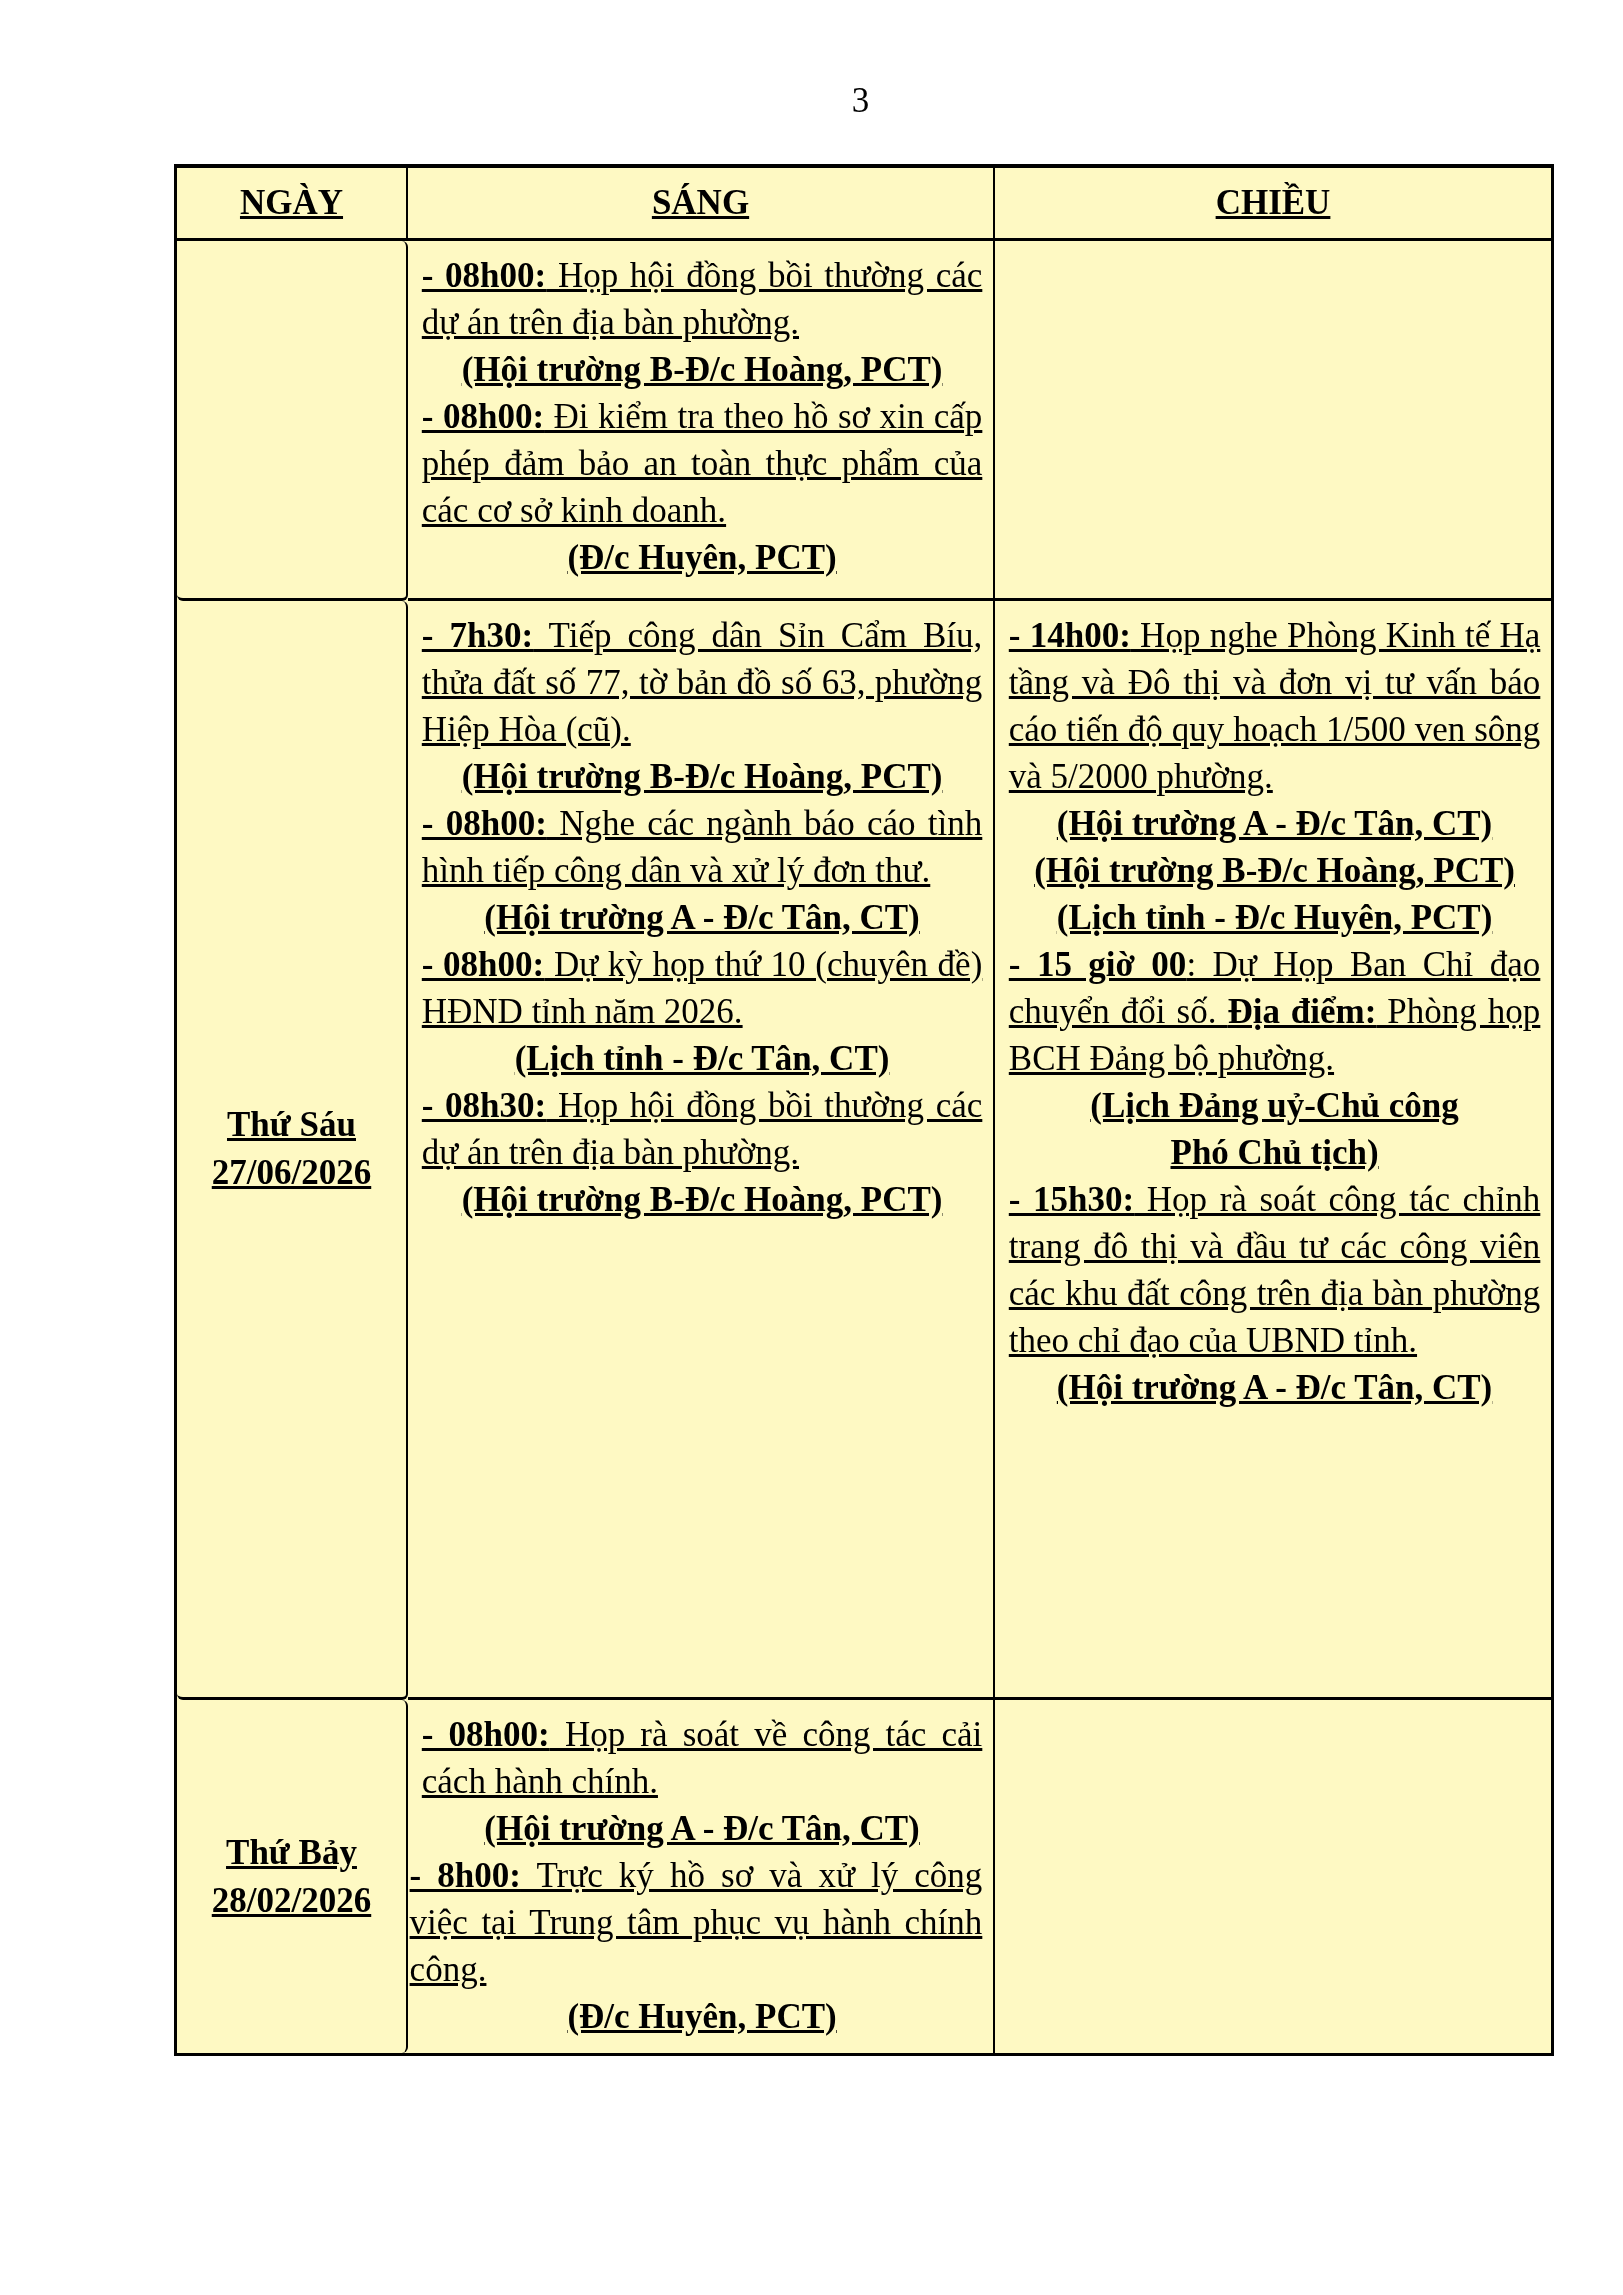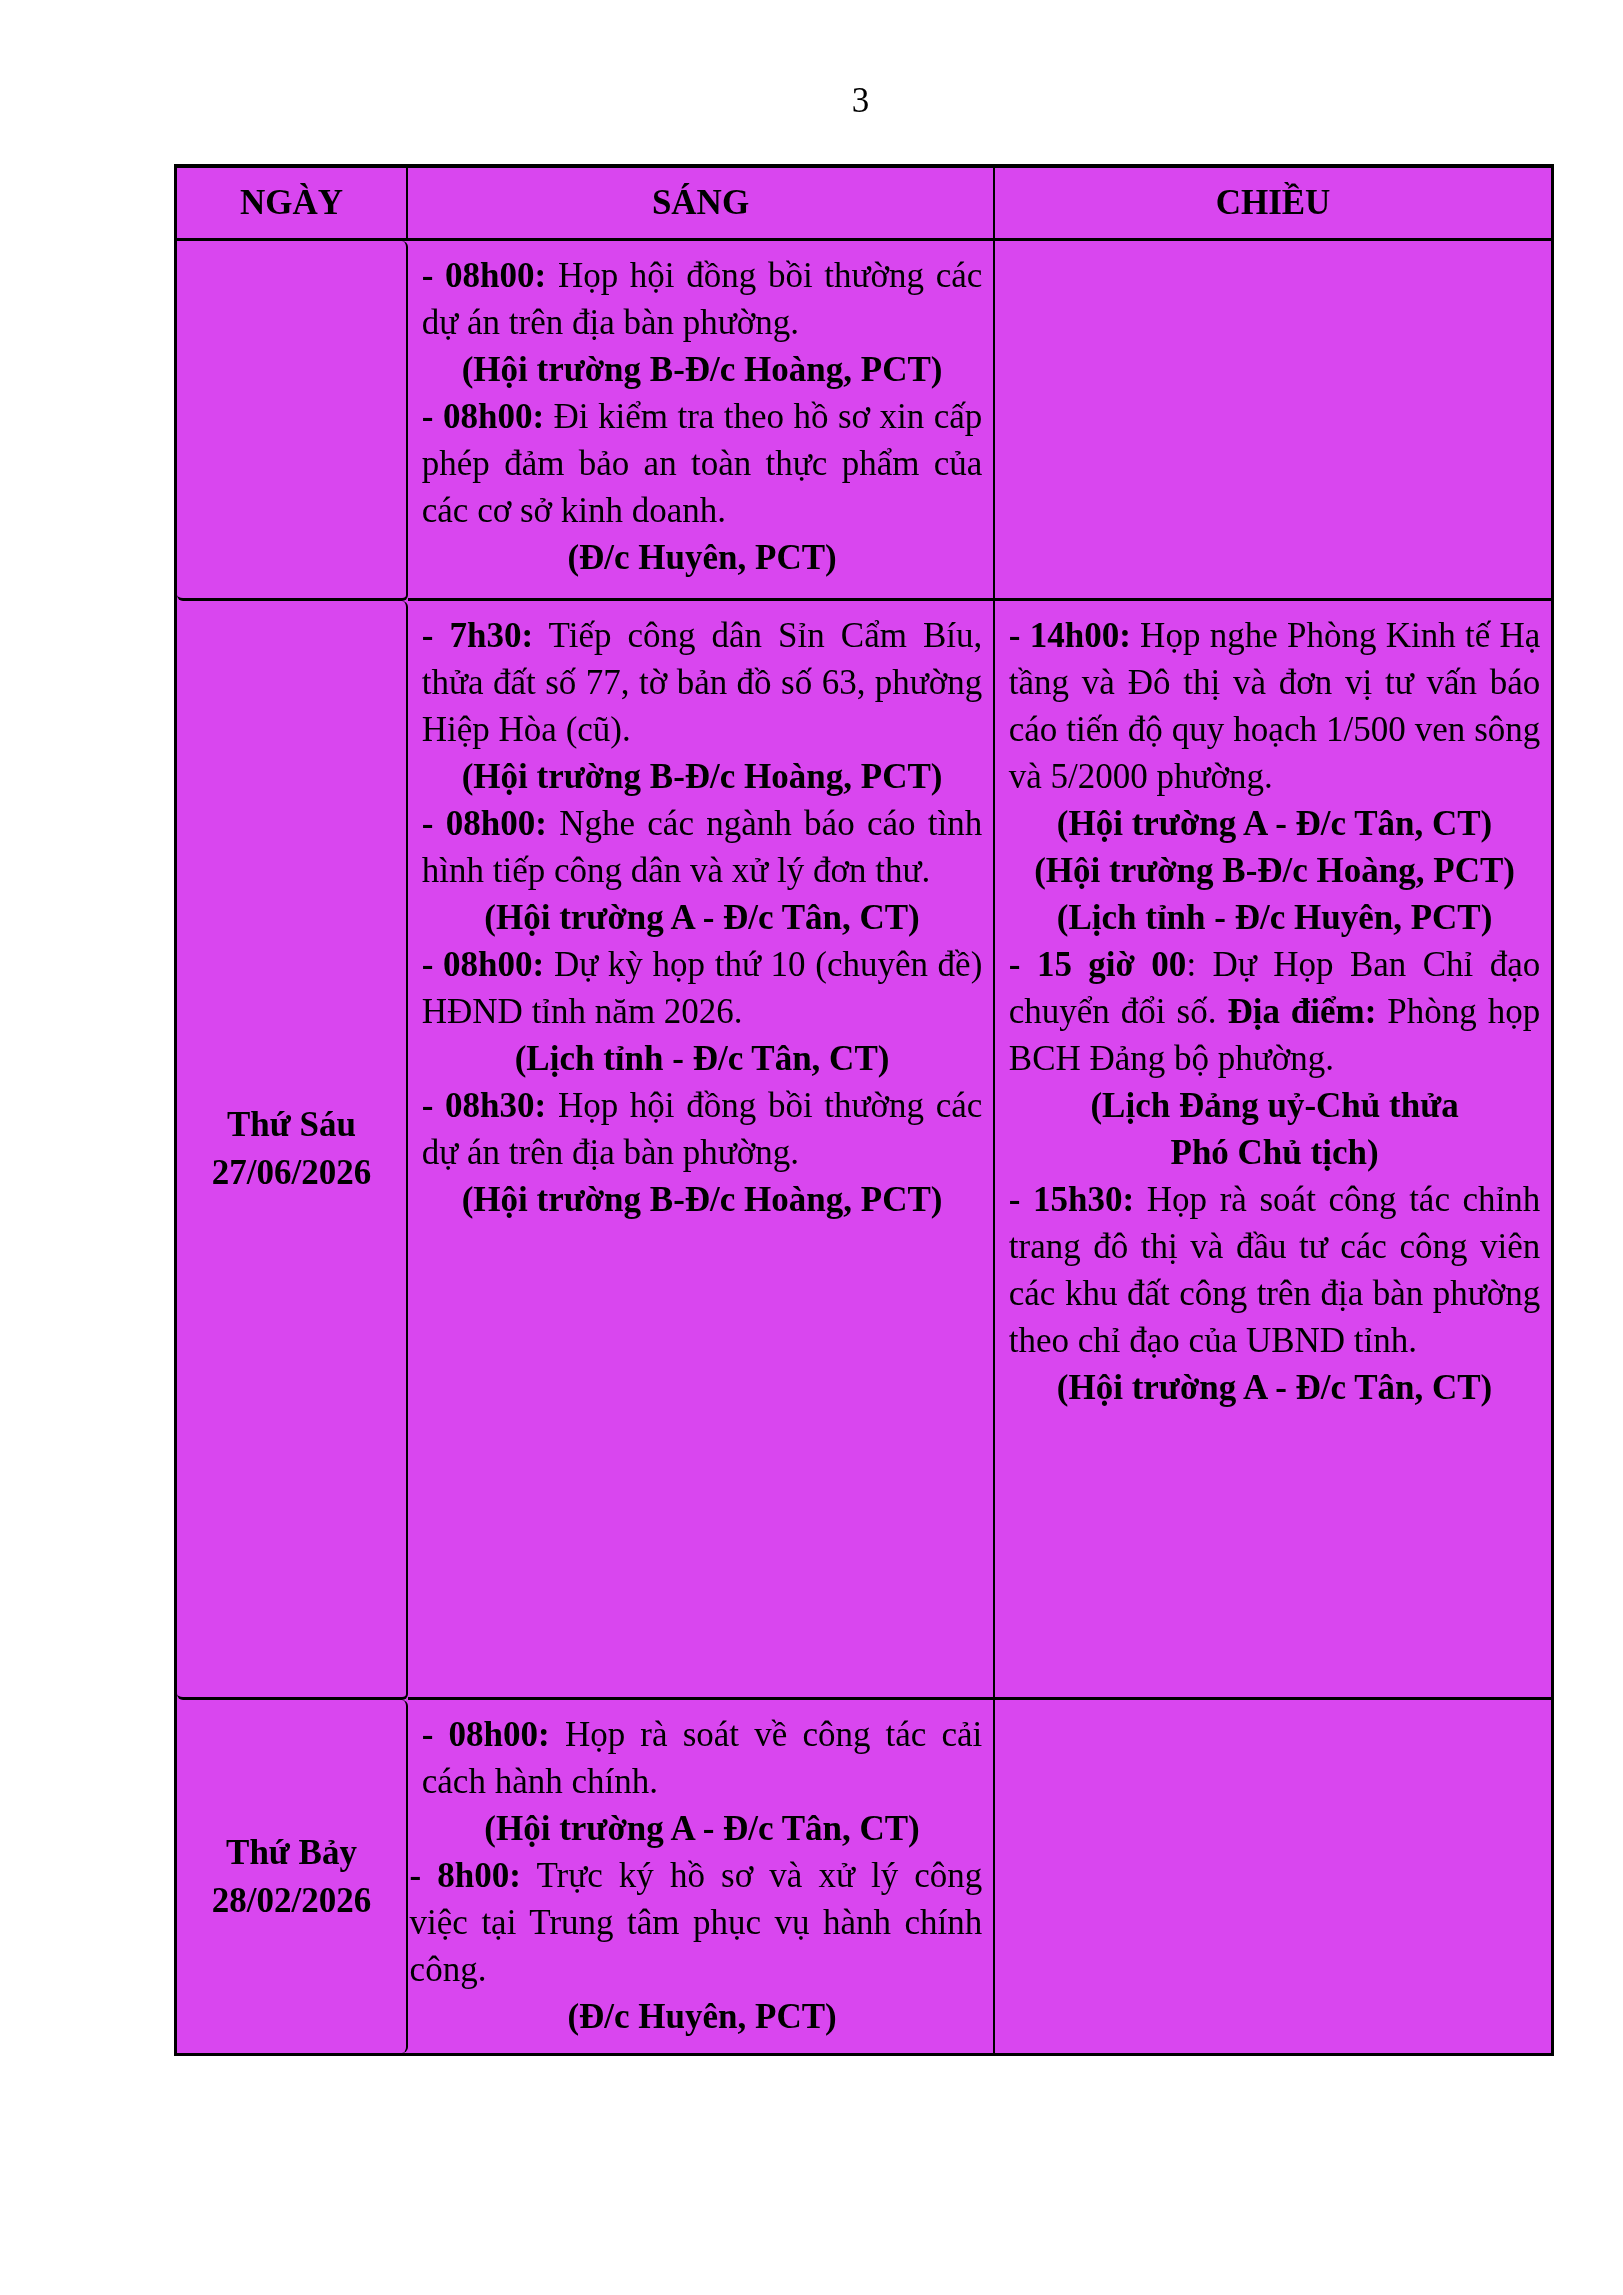--- a/index.html
+++ b/index.html
@@ -10,21 +10,22 @@
   .pagenum {
     position:absolute; top:78px; left:174px; width:1373px;
     text-align:center; font-size:35px; line-height:46px;
   }
   #schedule {
     position:absolute; left:174px; top:164px;
     display:grid;
     grid-template-columns:231px 587px 556px;
     grid-template-rows:73px 360px 1099px 353px;
     border:3.8px solid #000; border-top-width:4.6px;
-    background:#d946ef;
+    background:#fef9c3;
+    text-decoration:underline;
   }
   .cell {
     box-sizing:border-box;
     border-right:2.3px solid #000;
     border-bottom:3.8px solid #000;
     overflow:hidden;
   }
   .cell.last-col { border-right:none; }
   .cell.last-row { border-bottom:none; }
   .hcell {
@@ -79,21 +80,21 @@
         <p class="venue"><b>(Lịch tỉnh - Đ/c Tân, CT)</b></p>
         <p class="entry"><b>- 08h30:</b><span> Họp hội đồng bồi thường các dự án trên địa bàn phường.</span></p>
         <p class="venue"><b>(Hội trường B-Đ/c Hoàng, PCT)</b></p>
       </div>
     <div class="cell slot last-col">
         <p class="entry"><b>- 14h00:</b><span> Họp nghe Phòng Kinh tế Hạ tầng và Đô thị và đơn vị tư vấn báo cáo tiến độ quy hoạch 1/500 ven sông và 5/2000 phường.</span></p>
         <p class="venue"><b>(Hội trường A - Đ/c Tân, CT)</b></p>
         <p class="venue"><b>(Hội trường B-Đ/c Hoàng, PCT)</b></p>
         <p class="venue"><b>(Lịch tỉnh - Đ/c Huyên, PCT)</b></p>
         <p class="entry"><b>- 15 giờ 00</b><span>: Dự Họp Ban Chỉ đạo chuyển đổi số. </span><b>Địa điểm:</b><span> Phòng họp BCH Đảng bộ phường.</span></p>
-        <p class="venue"><b>(Lịch Đảng uỷ-Chủ thửa</b><br><b>Phó Chủ tịch)</b></p>
+        <p class="venue"><b>(Lịch Đảng uỷ-Chủ công</b><br><b>Phó Chủ tịch)</b></p>
         <p class="entry"><b>- 15h30:</b><span> Họp rà soát công tác chỉnh trang đô thị và đầu tư các công viên các khu đất công trên địa bàn phường theo chỉ đạo của UBND tỉnh.</span></p>
         <p class="venue"><b>(Hội trường A - Đ/c Tân, CT)</b></p>
       </div>
 
     <div class="cell day last-row">
       <div>Thứ Bảy</div>
       <div>28/02/2026</div>
     </div>
     <div class="cell slot last-row">
         <p class="entry"><b>- 08h00:</b><span> Họp rà soát về công tác cải cách hành chính.</span></p>

